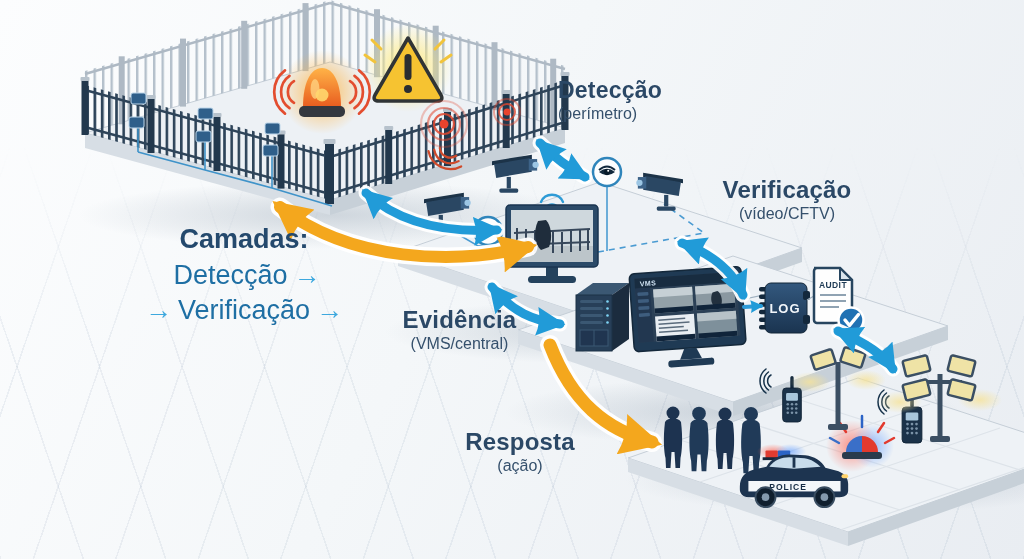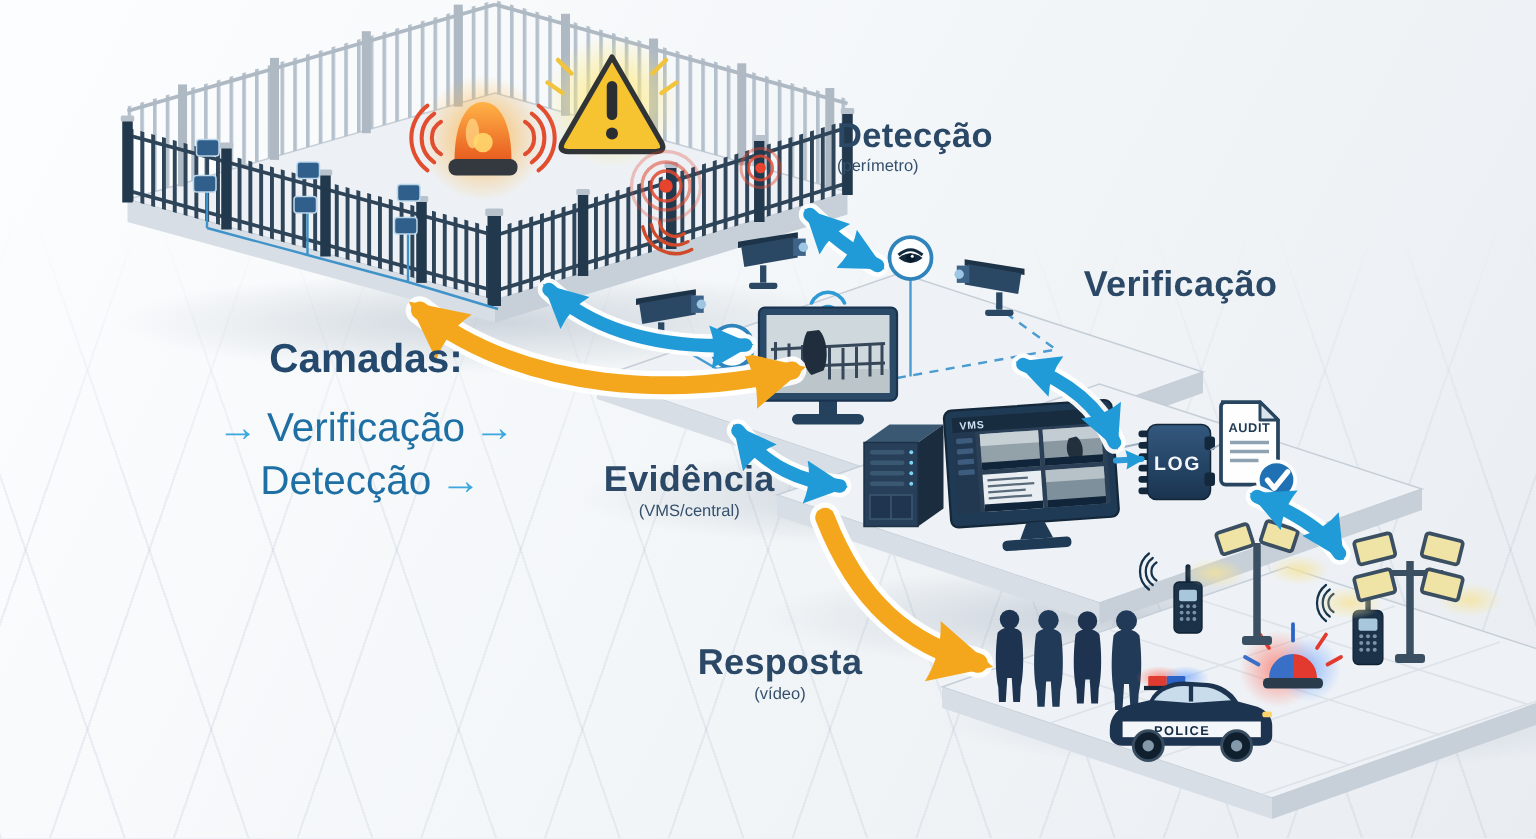--- a/index.html
+++ b/index.html
@@ -8,23 +8,23 @@
     background:linear-gradient(118deg,#fcfdfe 0%,#f4f7f9 45%,#e9edf2 100%);}
   .grid{position:absolute;inset:0;pointer-events:none;
     background:
       repeating-linear-gradient(71deg, rgba(140,160,185,.13) 0 1.5px, transparent 1.5px 78px),
       repeating-linear-gradient(-71deg, rgba(140,160,185,.13) 0 1.5px, transparent 1.5px 78px);
     -webkit-mask-image:linear-gradient(to bottom,transparent 26%,#000 62%);
             mask-image:linear-gradient(to bottom,transparent 26%,#000 62%);}
   svg{position:absolute;inset:0;}
   .lbl{position:absolute;text-align:center;color:#2b4866;line-height:1.12;}
   .lbl .t{font-size:23px;font-weight:600;letter-spacing:.2px;}
-  .lbl .s{font-size:11px;font-weight:400;color:#35506c;margin-top:1px;}
+  .lbl .s{font-size:16px;font-weight:400;color:#35506c;margin-top:1px;}
   #camadas{position:absolute;left:118px;top:224px;width:252px;text-align:center;}
-  #camadas .ct{font-size:27px;font-weight:600;color:#24496d;margin-bottom:13px;}
+  #camadas .ct{font-size:27px;font-weight:600;color:#24496d;margin-bottom:3px;}
   #camadas .ci{font-size:27px;font-weight:400;color:#1e6fa4;line-height:35px;white-space:nowrap;}
   #camadas .ar{color:#3da8de;padding:0 6px;font-weight:400;}
 </style>
 </head>
 <body>
 
 <div id="stage">
   <div class="grid"></div>
 
   <svg viewBox="0 0 1024 559" width="1024" height="559">
@@ -434,32 +434,33 @@
 
       <path d="M838,331 C866,343 884,355 893,369" stroke="#fff" stroke-width="15" opacity=".95"></path>
       <path d="M838,331 C866,343 884,355 893,369" stroke="#219bd8" stroke-width="9" marker-start="url(#mBs)" marker-end="url(#mBe)"></path>
 
       <path d="M744,307 L761,306" stroke="#2f9bd8" stroke-width="4" marker-end="url(#mBe)"></path>
     </g>
   </svg>
 
   <div id="camadas">
     <div class="ct">Camadas:</div>
+    <div class="ci"><span class="ar"></span><span>Detecção</span><span class="ar">→</span></div>
     <div class="ci"><span class="ar">→</span><span>Verificação</span><span class="ar">→</span></div>
-    <div class="ci"><span class="ar"></span><span>Detecção</span><span class="ar">→</span></div>
   </div>
 
   <div class="lbl" style="left:558px;top:78px;width:135px;text-align:left;">
     <div class="t">Detecção</div>
     <div class="s">(perímetro)</div>
   </div>
   <div class="lbl" style="left:712px;top:177px;width:150px;">
     <div class="t" style="font-size:24px">Verificação</div>
+    <div class="s">(vídeo/CFTV)</div>
   </div>
   <div class="lbl" style="left:392px;top:307px;width:135px;">
     <div class="t" style="font-size:24px">Evidência</div>
     <div class="s">(VMS/central)</div>
   </div>
   <div class="lbl" style="left:455px;top:429px;width:130px;">
     <div class="t" style="font-size:24px">Resposta</div>
-    <div class="s">(vídeo)</div>
+    <div class="s">(ação)</div>
   </div>
 </div>
 
 </body></html>

